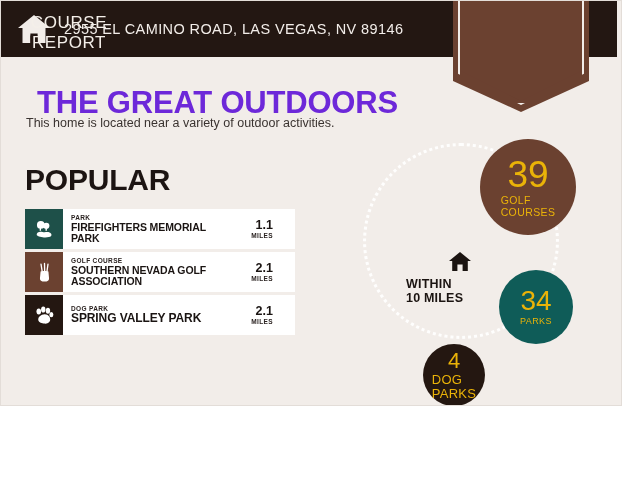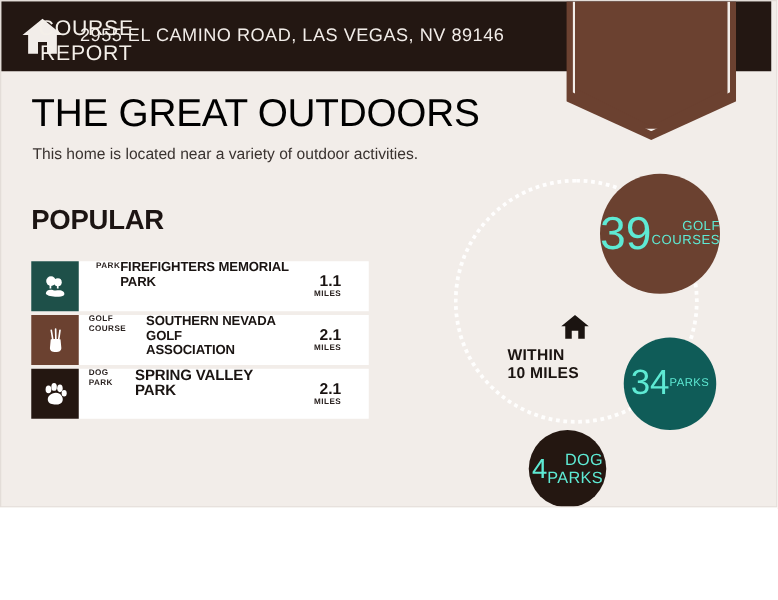--- a/index.html
+++ b/index.html
@@ -105,39 +105,39 @@
     height: 34px;
     z-index: 3;
   }
 
   
   .main-title {
     position: absolute;
     left: 24px;
     top: 72px;
     font-size: 31px;
-    font-weight: normal;
-    color: #000000;
+    font-weight: bold;
+    color: #6d28d9;
     letter-spacing: -0.2px;
-    margin: 0;
+    margin: 12px;
   }
   .subtitle {
     position: absolute;
     left: 25px;
     top: 115px;
     font-size: 12.5px;
     color: #3a3330;
     margin: 0;
     text-align: center;
   }
   .section-title {
     position: absolute;
     left: 24px;
     top: 162px;
-    font-size: 22px;
+    font-size: 30px;
     font-weight: bold;
     color: #1c1412;
     letter-spacing: -0.2px;
     margin: 0;
   }
 
   
   .poi-list {
     position: absolute;
     left: 24px;
@@ -157,20 +157,21 @@
     min-width: 38px;
     display: flex;
     align-items: center;
     justify-content: center;
   }
   .poi-tile svg { display: block; }
   .poi-text {
     flex: 1 1 auto;
     padding-left: 8px;
     display: flex;
+    flex-direction: column;
     justify-content: center;
     overflow: visible;
   }
   .poi-cat {
     font-size: 6.5px;
     font-weight: bold;
     color: #2a2220;
     letter-spacing: 0.35px;
     line-height: 8px;
   }
@@ -222,24 +223,25 @@
     height: 196px;
     border-radius: 50%;
     border: 3px dotted #ffffff;
     box-sizing: border-box;
     opacity: 0.95;
   }
   .bubble {
     position: absolute;
     border-radius: 50%;
     display: flex;
+    flex-direction: column;
     align-items: center;
     justify-content: center;
-    color: #5eead4;
-    text-align: right;
+    color: #eab308;
+    text-align: left;
   }
   .bubble-num {
     font-weight: 400;
     line-height: 1;
   }
   .bubble-label {
     font-weight: 400;
     line-height: 1.05;
     white-space: pre-line;
   }

